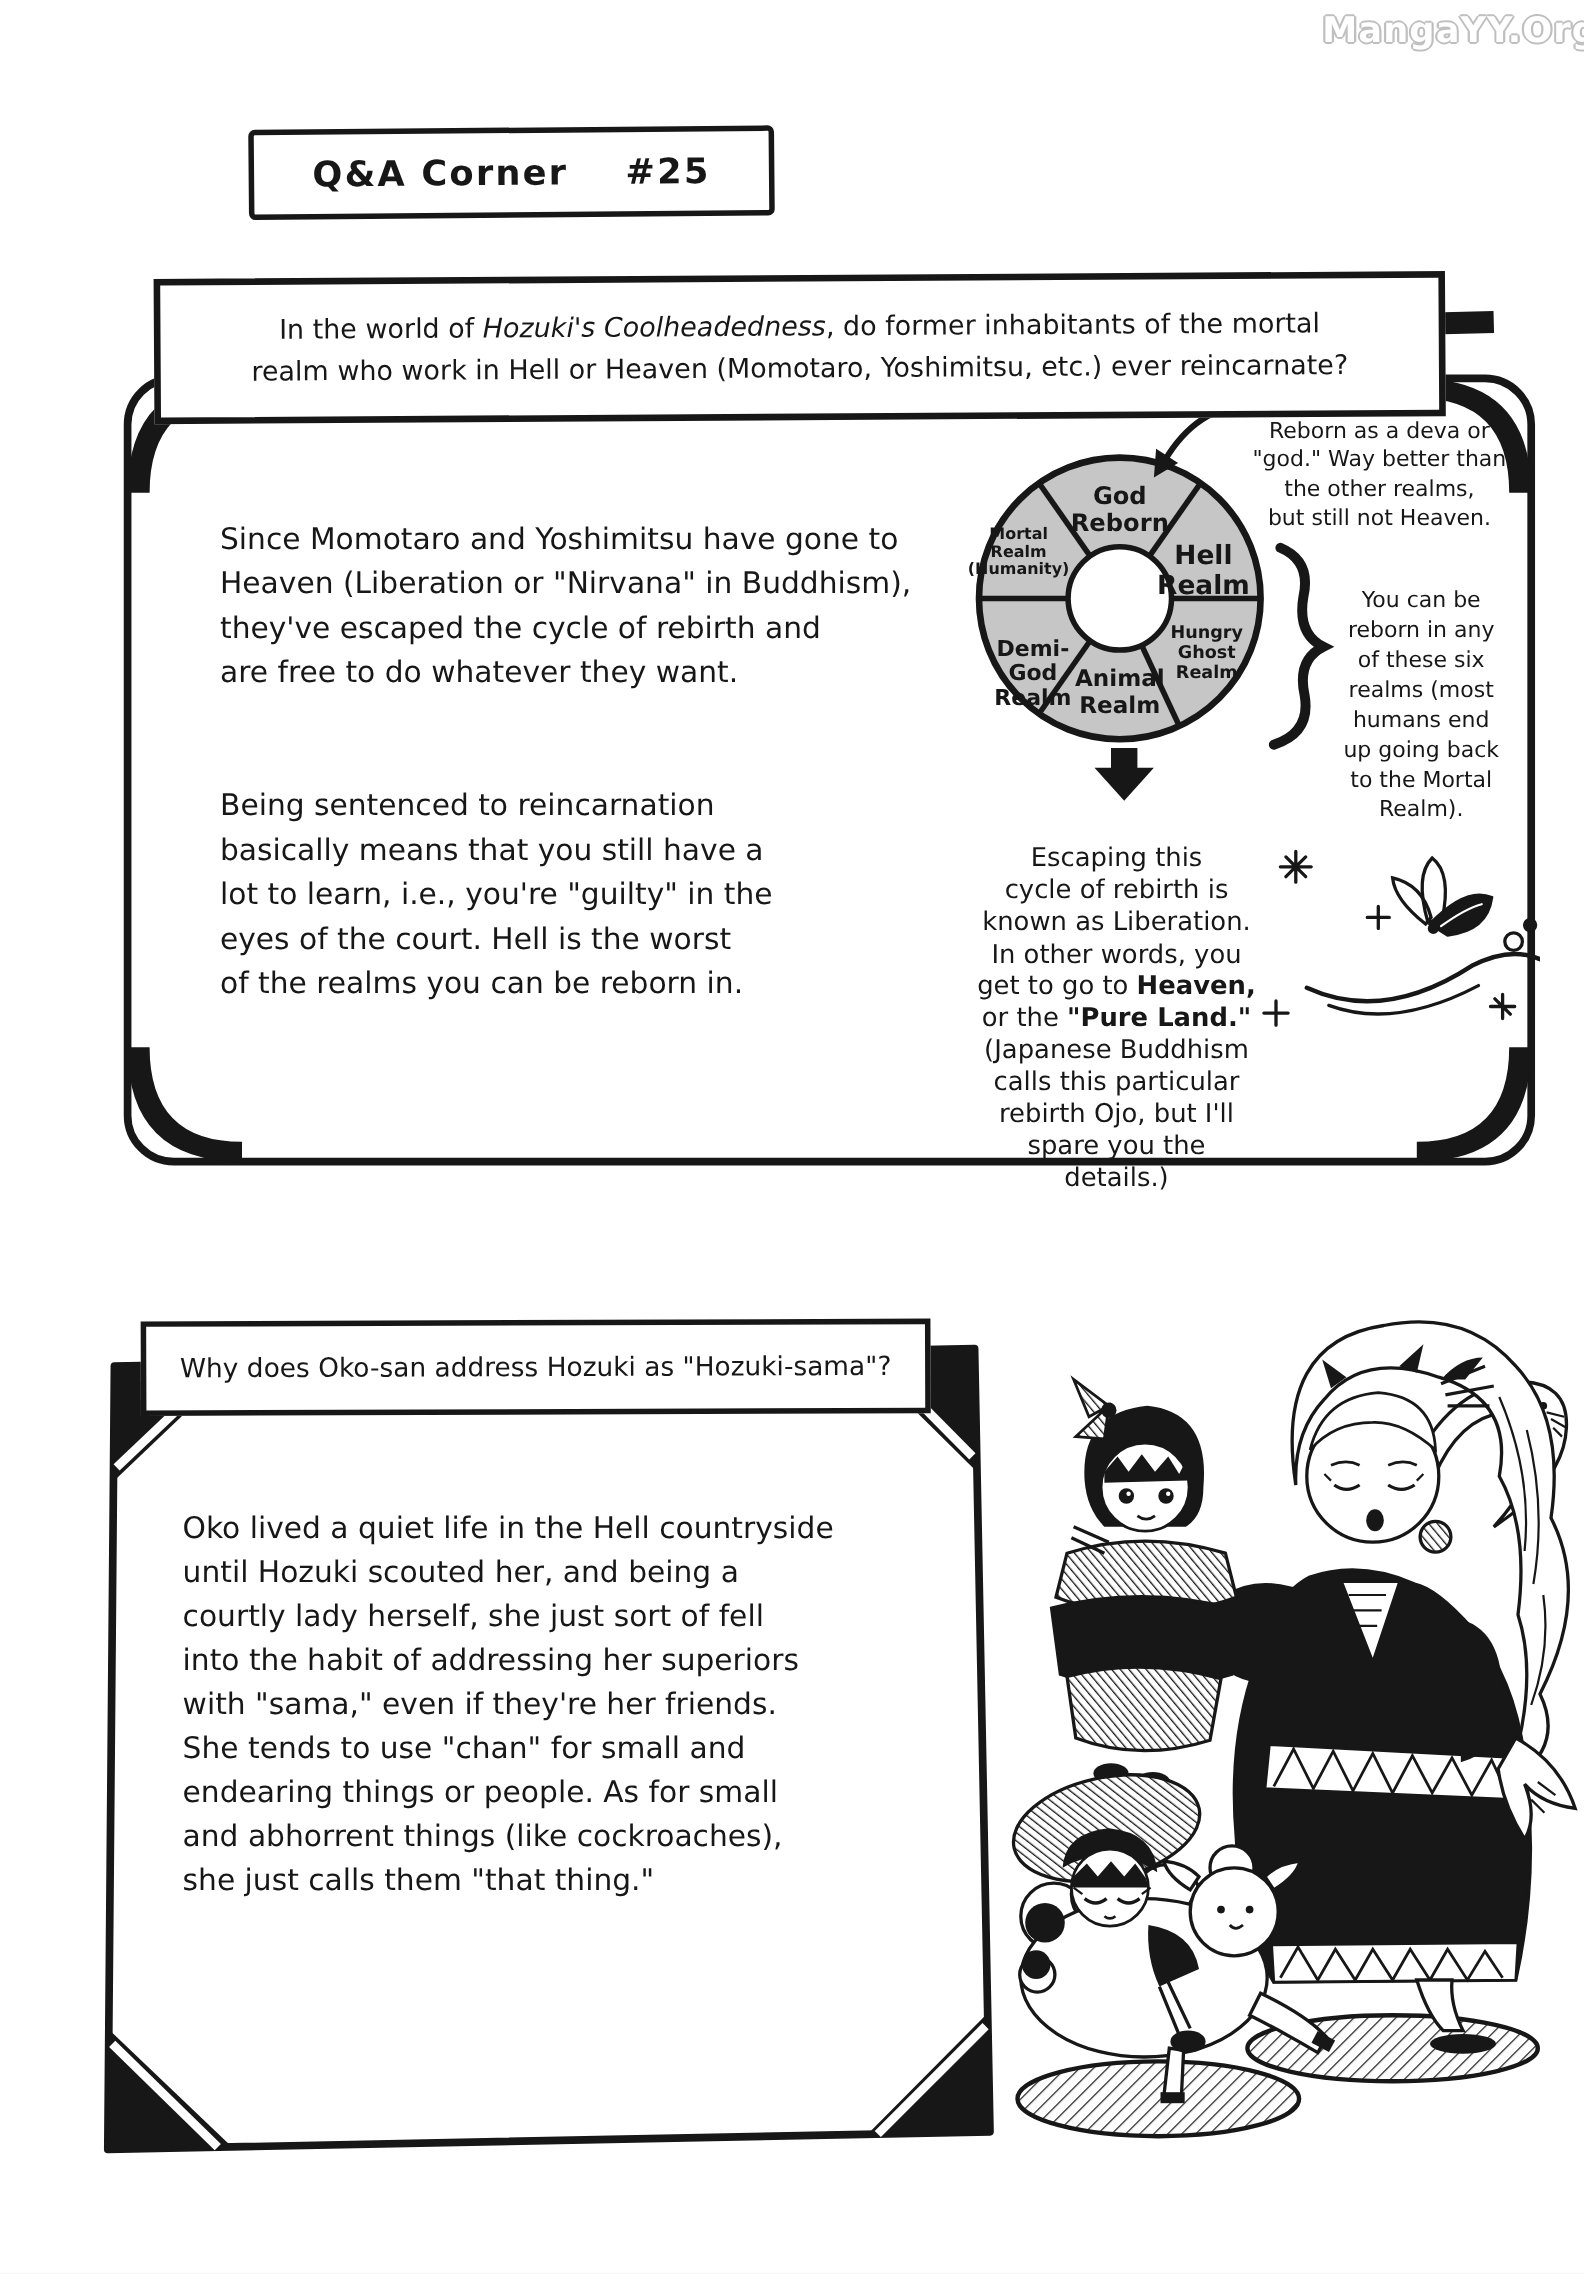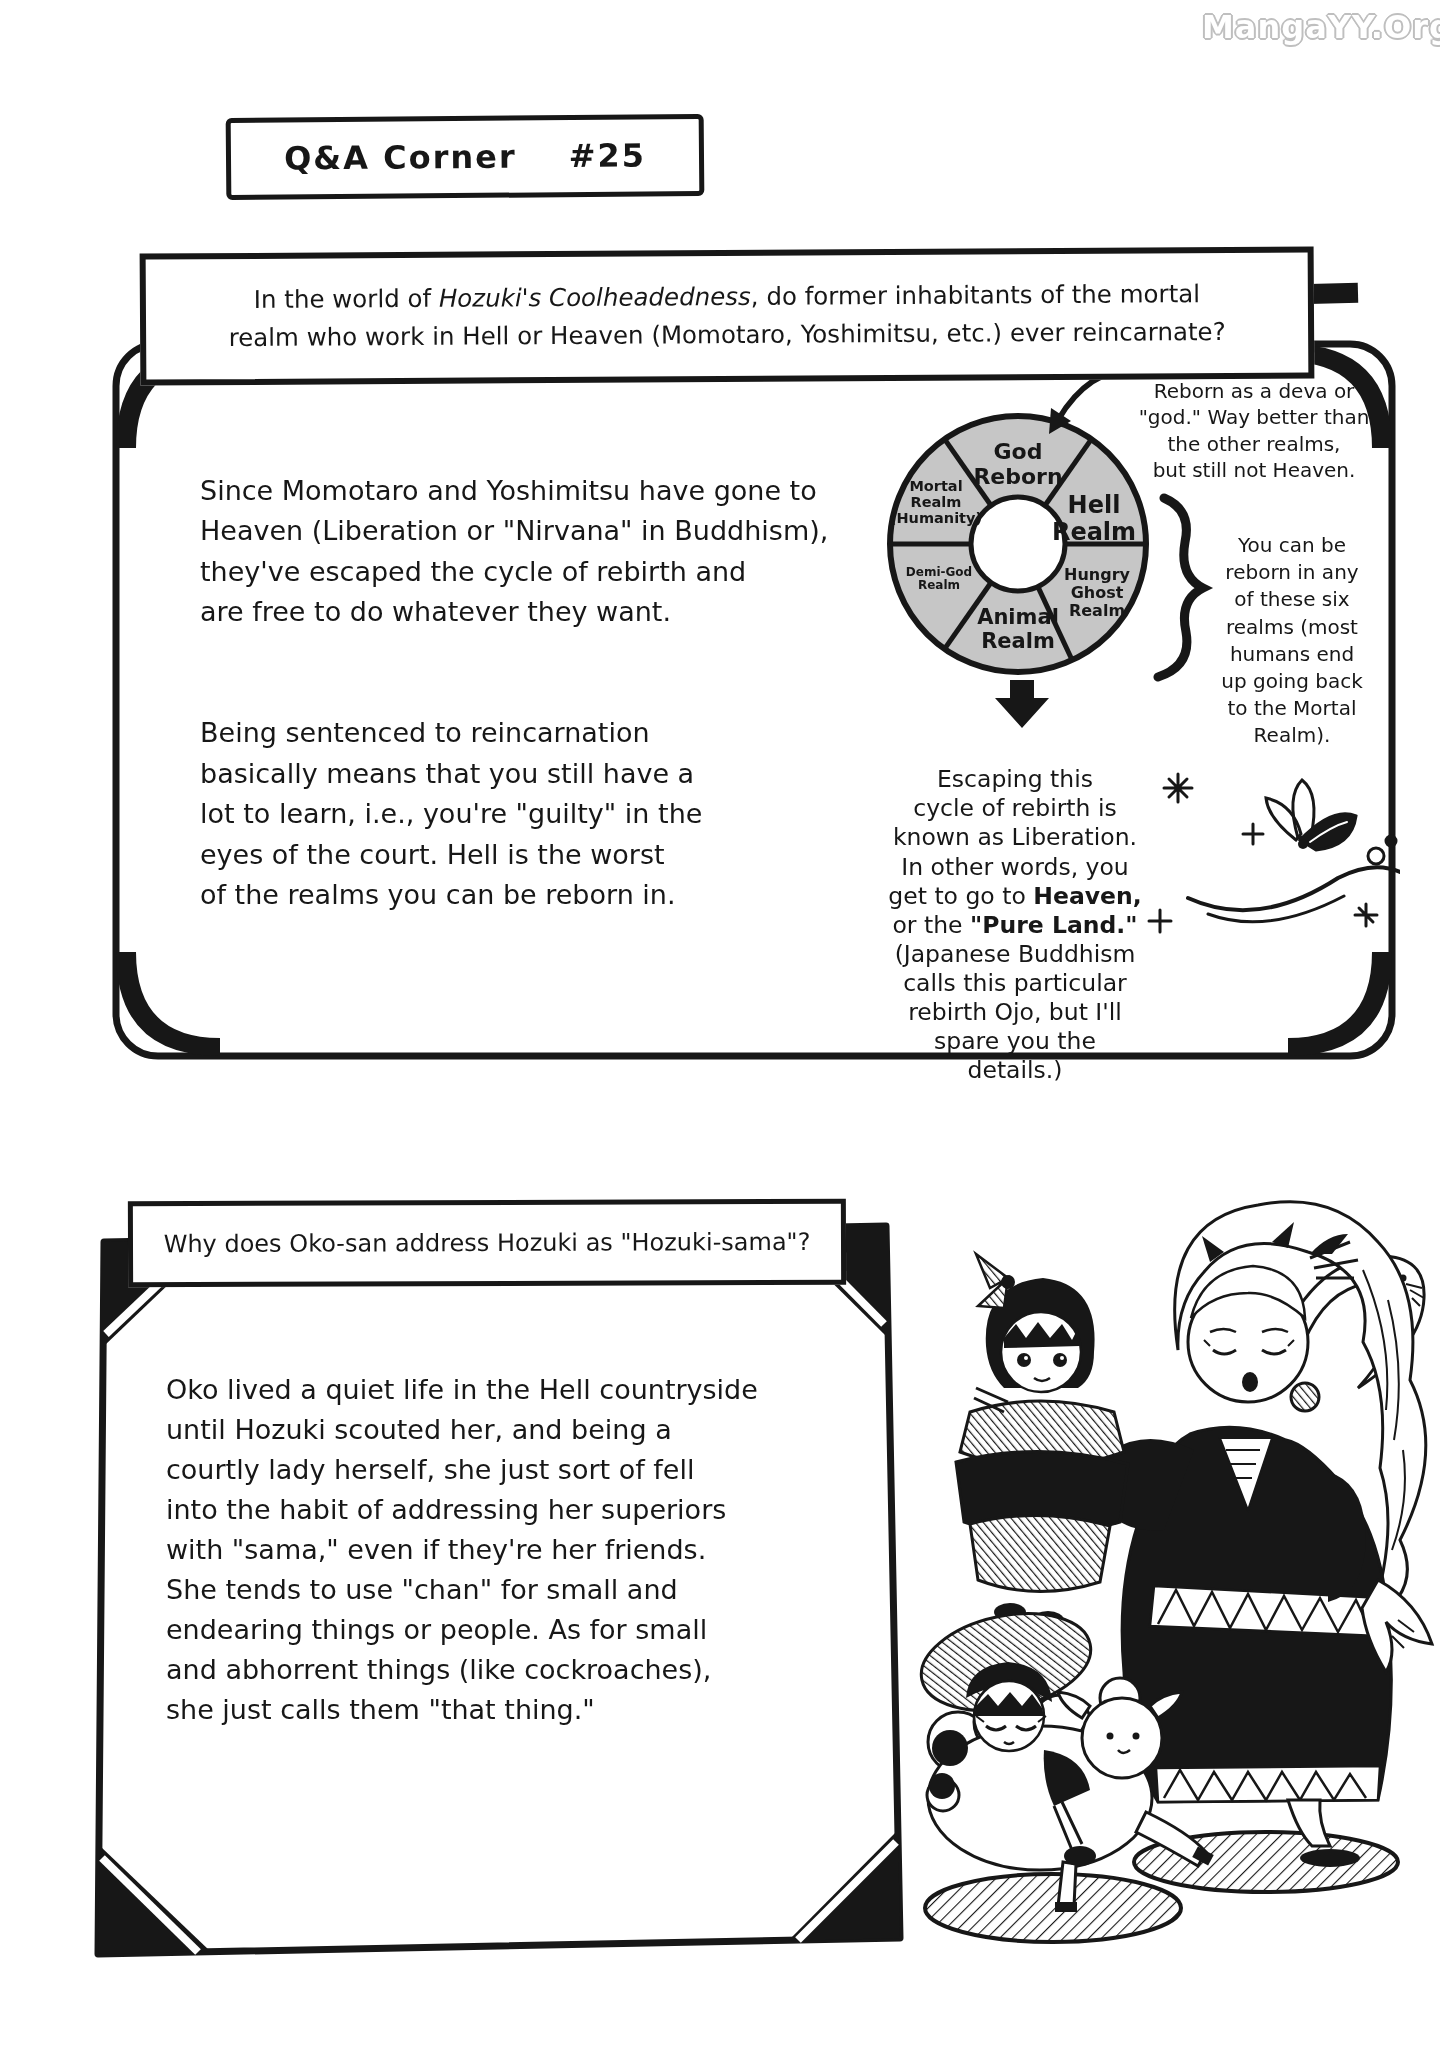--- a/index.html
+++ b/index.html
@@ -37,22 +37,22 @@
   .p1-text p{margin:0 0 40px 0;}
   .p2-text{position:absolute;left:80px;top:114px;width:700px;font-size:27px;line-height:1.48;}
   .p2-text p{margin:0 0 40px 0;}
 
   .wheel{position:absolute;left:760px;top:58px;width:300px;height:300px;}
   .wheel-label{position:absolute;text-align:center;font-weight:600;line-height:1.12;}
   .wl-god{left:90px;top:46px;width:120px;font-size:22px;}
   .wl-hell{left:176px;top:98px;width:100px;font-size:24px;}
   .wl-hungry{left:180px;top:172px;width:98px;font-size:16px;}
   .wl-animal{left:90px;top:212px;width:120px;font-size:21px;}
-  .wl-demi{left:22px;top:172px;width:98px;font-size:12px;}
-  .wl-mortal{left:18px;top:84px;width:100px;font-size:14.5px;}
+  .wl-demi{left:22px;top:184px;width:98px;font-size:20px;}
+  .wl-mortal{left:8px;top:84px;width:100px;font-size:14.5px;}
 
   .anno{position:absolute;text-align:center;}
   .anno-deva{left:1024px;top:42px;width:244px;font-size:20px;line-height:1.32;}
   .anno-six{left:1096px;top:196px;width:176px;font-size:20px;line-height:1.36;}
   .liberation{position:absolute;left:752px;top:400px;width:310px;text-align:center;
     font-size:23.5px;line-height:1.24;}
   .illustration{position:absolute;left:858px;top:1150px;width:582px;height:812px;}
 </style>
 </head>
 <body>

